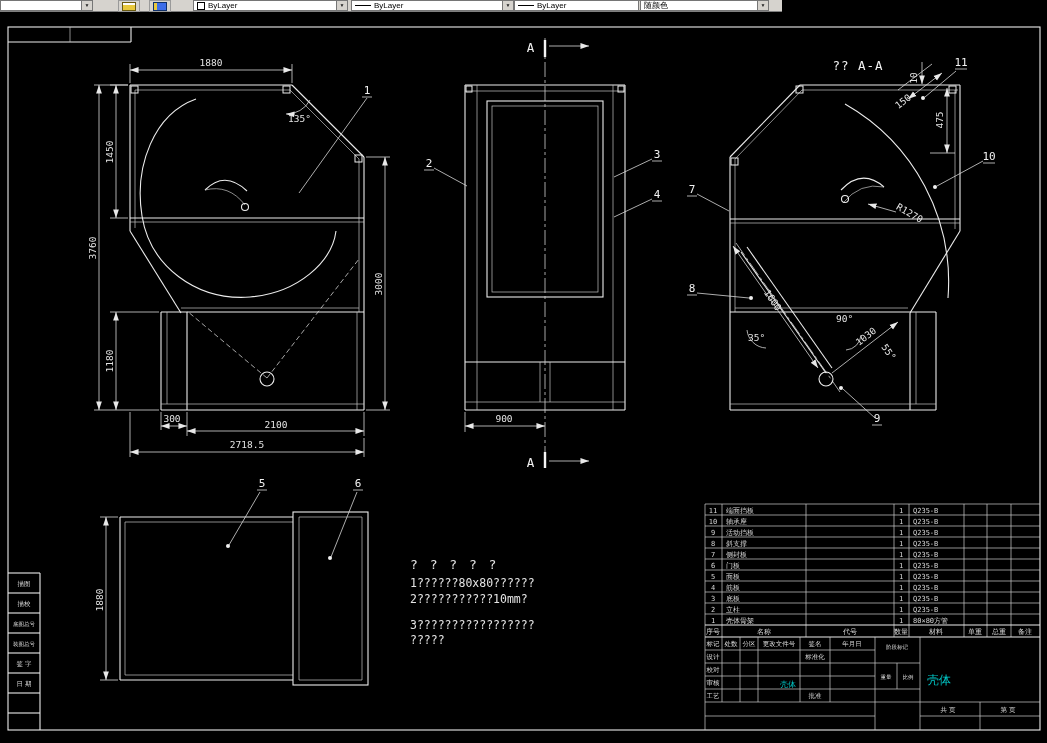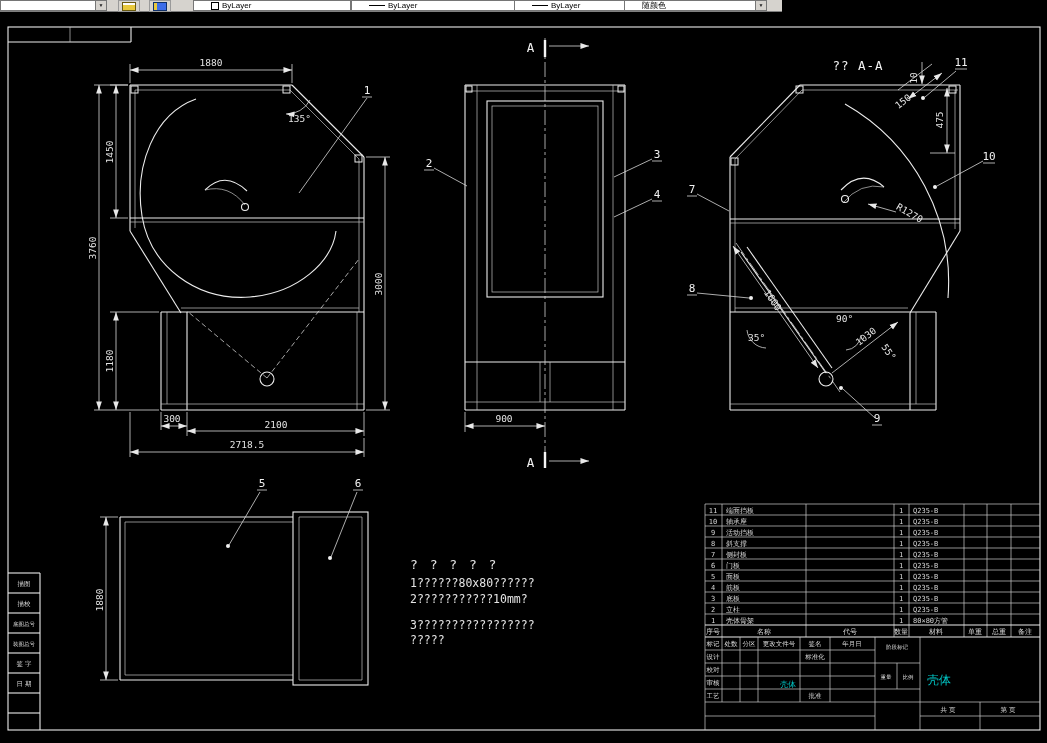--- a/index.html
+++ b/index.html
@@ -1,19 +1,19 @@
 <!DOCTYPE html>
 <html><head>
 <meta charset="utf-8">
 <style>
   html,body{margin:0;padding:0;background:#000;}
   body{width:1047px;height:743px;position:relative;overflow:hidden;font-family:"Liberation Sans",sans-serif;}
   
   .toolbar{position:absolute;top:0;left:0;width:782px;height:11px;background:#d6d3ce;border-bottom:1px solid #7f7f7f;z-index:5;}
-  .combo{position:absolute;top:0;height:9px;background:#fff;border:1px solid #767676;display:flex;align-items:center;padding-left:17px;}
+  .combo{position:absolute;top:0;height:9px;background:#fff;border:1px solid #767676;display:flex;align-items:center;padding-left:3px;}
   .cb-label{font-size:8px;color:#000;line-height:9px;white-space:nowrap;}
   .cb-arrow{position:absolute;right:0;top:0;width:10px;height:9px;background:#d6d3ce;border-left:1px solid #767676;color:#222;font-size:5px;line-height:9px;text-align:center;}
   .swatch{display:inline-block;width:6px;height:6px;background:#fff;border:1px solid #000;margin-right:3px;}
   .linesample{display:inline-block;width:16px;height:1px;background:#000;margin-right:3px;}
   .tbtn{position:absolute;top:0;width:20px;height:10px;background:#d6d3ce;border:1px solid #9a9a9a;display:flex;align-items:center;justify-content:center;}
   .ic-layers{width:12px;height:7px;background:#e8c83c;border:1px solid #6a5a10;box-shadow:inset 0 2px 0 #fdfdfd;}
   .ic-colors{width:12px;height:7px;background:#3c6ce8;border:1px solid #10306a;box-shadow:inset 3px 0 0 #e8c83c;}
   
   svg{position:absolute;top:0;left:0;}
   .ln{stroke:#ececec;stroke-width:1.1;fill:none;}
@@ -59,21 +59,21 @@
   <div class="combo" style="left:351px;width:158px">
     <span class="linesample"></span>
     <span class="cb-label">ByLayer</span>
     <span class="cb-arrow">▼</span>
   </div>
   <div class="combo" style="left:514px;width:131px">
     <span class="linesample"></span>
     <span class="cb-label">ByLayer</span>
     <span class="cb-arrow">▼</span>
   </div>
-  <div class="combo" style="left:624px;width:124px">
+  <div class="combo" style="left:640px;width:124px">
     <span class="cb-label">随颜色</span>
     <span class="cb-arrow">▼</span>
   </div>
 </div>
 
 <svg width="1047" height="743" viewBox="0 0 1047 743">
   <defs>
     <marker id="ar" viewBox="0 0 10 10" refX="9.5" refY="5" markerWidth="9" markerHeight="9" markerUnits="userSpaceOnUse" orient="auto-start-reverse">
       <path d="M0,1.8 L9.5,5 L0,8.2 Z" fill="#e8e8e8"></path>
     </marker>

